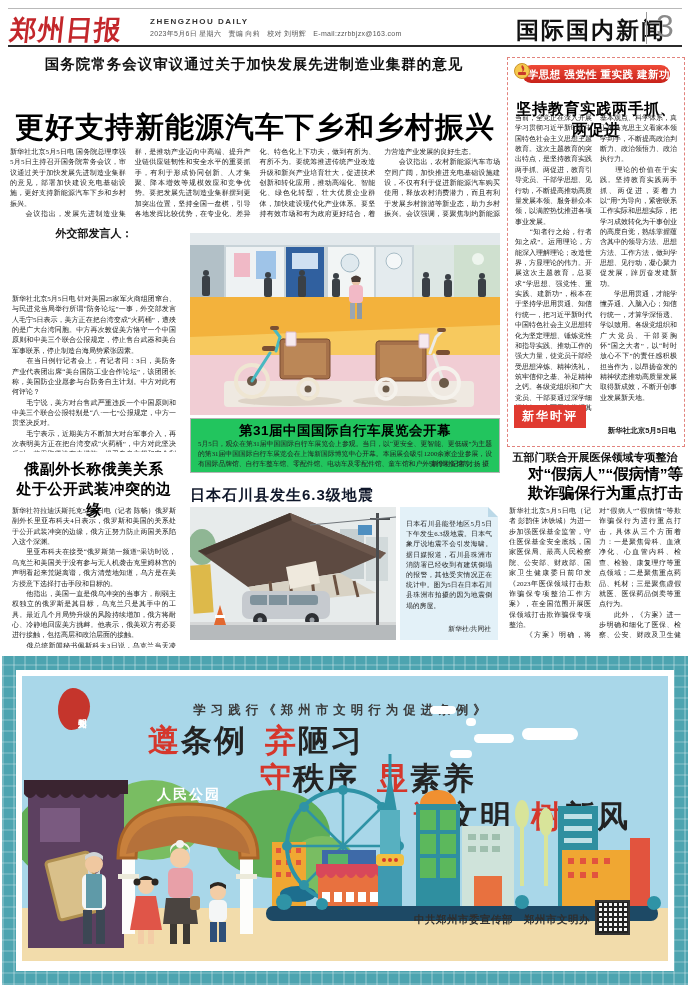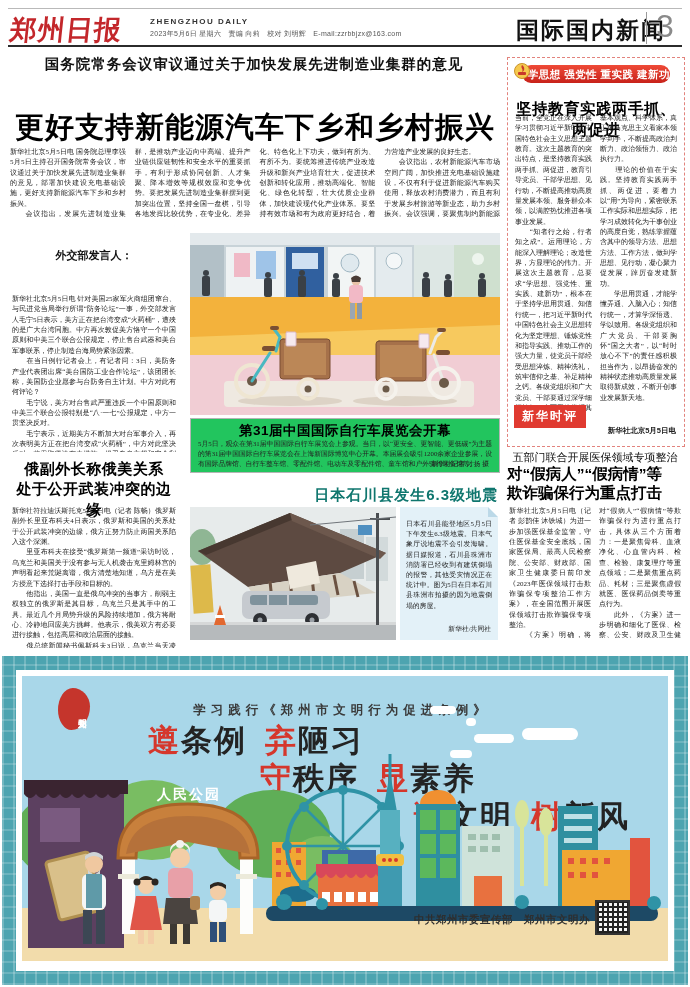--- a/index.html
+++ b/index.html
@@ -25,42 +25,42 @@
   
   .combox{left:507px;top:57px;width:176px;height:388px;border:1px dashed #e2837d;background:#fff;}
   .banner{position:absolute;left:14px;top:7px;width:148px;height:18px;background:linear-gradient(180deg,#ef4a37,#c8221a);
           border-radius:9px;color:#fff;font-size:10.5px;font-weight:bold;letter-spacing:.5px;line-height:18px;text-align:right;}
   .banner-icon{position:absolute;left:6px;top:3px;width:16px;height:20px;}
   .com-title{position:absolute;left:4px;top:31px;width:168px;text-align:center;font-size:15.5px;font-weight:900;letter-spacing:.5px;color:#000;margin-top:10px;}
   .com-body{position:absolute;left:7px;top:55px;width:162px;height:326px;column-count:2;column-gap:8px;}
   .xhsp{position:absolute;left:6px;top:347px;background:#e03a30;color:#fff;font-size:12px;font-weight:bold;letter-spacing:2px;padding:3px 8px;}
   .com-dateline{position:absolute;right:8px;top:368px;font-size:7.5px;font-weight:bold;color:#222;}
   
-  .fm-kicker{left:10px;top:248px;width:168px;text-align:center;font-size:11px;font-weight:bold;color:#111;}
+  .fm-kicker{left:10px;top:226px;width:168px;text-align:center;font-size:11px;font-weight:bold;color:#111;}
   .fm-h{left:10px;top:249px;width:168px;text-align:center;font-size:16px;font-weight:900;letter-spacing:1px;line-height:1.25;color:#000;}
   .fm-body{left:12px;top:294px;width:164px;height:158px;}
   
   .expo-photo{left:190px;top:233px;width:310px;height:182px;overflow:hidden;background:#ccd6da;}
   .expo-box{left:190px;top:418px;width:308px;height:53px;border:1px solid #b5b5b5;background:#22c55e;}
   .expo-title{position:absolute;left:0;top:3px;width:100%;text-align:center;font-size:13.5px;font-weight:900;color:#000;letter-spacing:.5px;}
   .expo-cap{position:absolute;left:7px;top:20px;width:294px;font-size:6.8px;line-height:1.45;text-align:justify;color:#222;}
   .expo-credit{position:absolute;right:10px;bottom:3px;font-size:6.8px;color:#222;}
   
   .ru-h{left:10px;top:459px;width:168px;text-align:center;font-size:15px;font-weight:900;letter-spacing:.5px;line-height:1.35;color:#000;}
   .ru-body{left:12px;top:506px;width:164px;height:142px;}
   
-  .qk-title{left:190px;top:486px;width:308px;text-align:right;font-size:15px;font-weight:900;letter-spacing:1px;color:#0f766e;}
+  .qk-title{left:190px;top:486px;width:308px;text-align:left;font-size:15px;font-weight:900;letter-spacing:1px;color:#0f172a;}
   .qk-photo{left:190px;top:507px;width:206px;height:133px;overflow:hidden;background:#e7ebeb;}
   .qk-note{left:400px;top:507px;width:98px;height:133px;background:#e3f1f8;}
   .qk-fold{position:absolute;right:0;top:0;width:0;height:0;border-left:10px solid #bcd9e8;border-top:10px solid #fff;}
   .qk-cap{position:absolute;left:6px;top:12px;width:86px;font-size:6.8px;line-height:1.5;text-align:justify;color:#222;}
   .qk-credit{position:absolute;right:7px;bottom:6px;font-size:6.8px;color:#222;}
   
-  .med-kicker{left:507px;top:450px;width:176px;text-align:center;font-size:11px;font-weight:normal;color:#111;}
-  .med-h{left:507px;top:464px;width:176px;text-align:left;font-size:15.5px;font-weight:900;line-height:1.25;color:#000;}
+  .med-kicker{left:507px;top:450px;width:176px;text-align:center;font-size:11px;font-weight:bold;color:#111;}
+  .med-h{left:507px;top:464px;width:176px;text-align:right;font-size:15.5px;font-weight:900;line-height:1.25;color:#000;}
   .med-body{left:509px;top:506px;width:172px;height:142px;column-count:2;column-gap:8px;}
   
   .poster{left:2px;top:656px;width:686px;height:329px;background:#4da4b0;}
   .poster .pattern{position:absolute;inset:0;
      background-image:repeating-linear-gradient(90deg,rgba(255,255,255,.22) 0 2px,rgba(0,0,0,0) 2px 11px),
                       repeating-linear-gradient(0deg,rgba(255,255,255,.18) 0 2px,rgba(0,0,0,0) 2px 11px);}
   .poster .mat{position:absolute;left:14px;top:14px;right:14px;bottom:14px;background:#fff;}
   .poster .sky{position:absolute;left:20px;top:20px;right:20px;bottom:24px;background:#a9d7e9;overflow:hidden;}
   .seal{position:absolute;left:36px;top:12px;width:32px;height:42px;background:#c5352c;border-radius:46% 54% 58% 42%/52% 44% 56% 48%;
         color:#fff;font-size:8.5px;font-weight:bold;writing-mode:vertical-rl;text-align:center;line-height:15px;padding-top:5px;box-sizing:border-box;}

